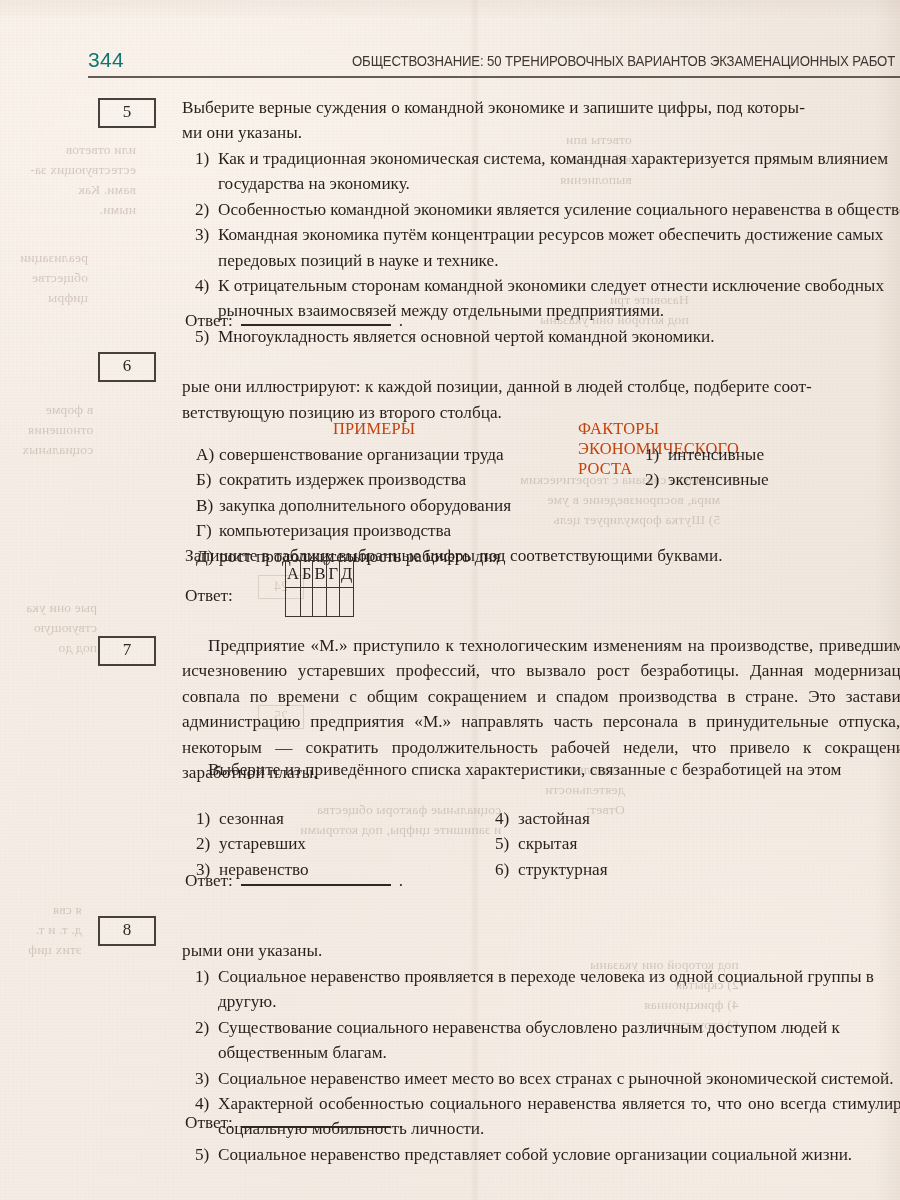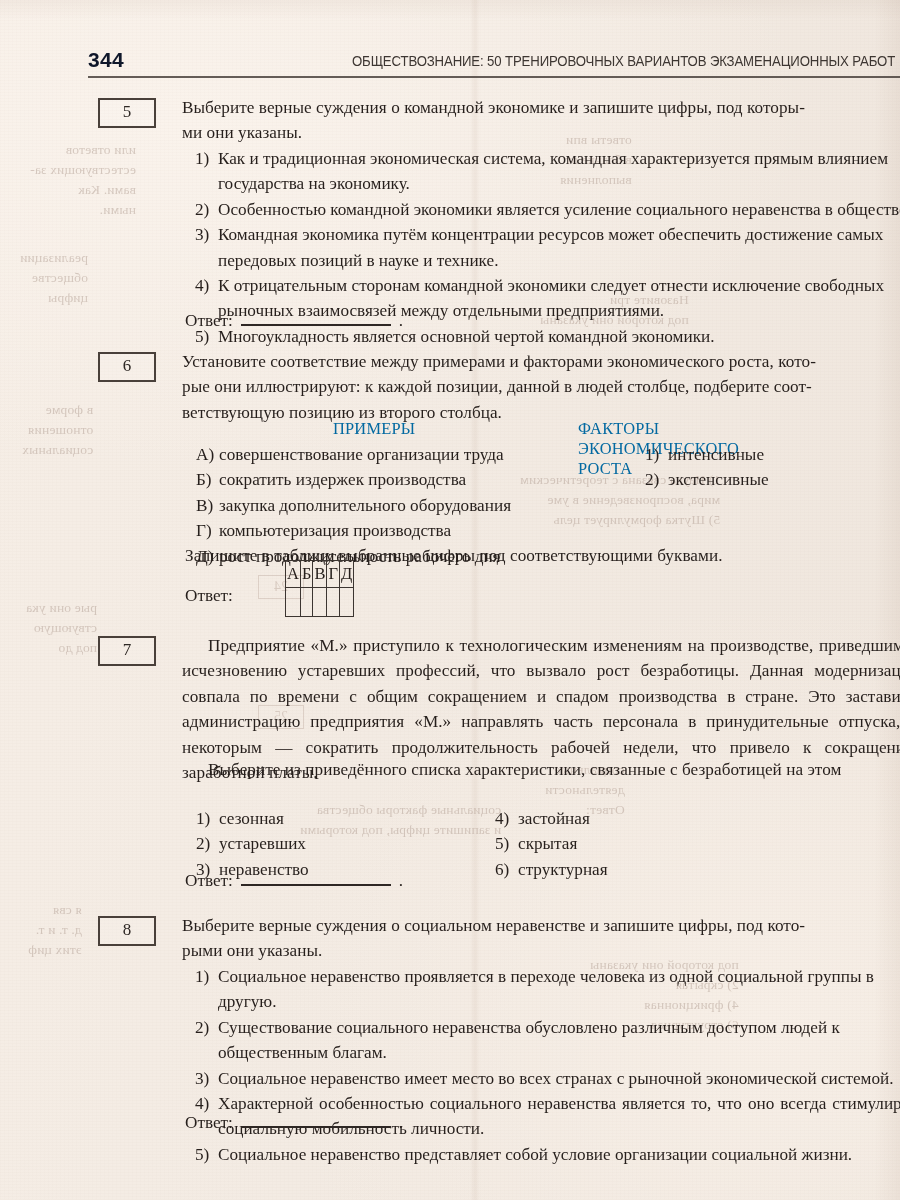--- a/index.html
+++ b/index.html
@@ -83,23 +83,22 @@
     position: absolute;
     inset: 0;
     z-index: 5;
   }
 
   .page-number {
     position: absolute;
     left: 88px; top: 48px;
     font-family: "Liberation Sans", sans-serif;
     font-size: 21px;
-    color: #0f172a;
+    color: #0f766e;
     letter-spacing: .3px;
-    font-weight: bold;
   }
   .running-head {
     position: absolute;
     left: 352px; top: 53px;
     width: 620px;
     font-family: "Liberation Sans", sans-serif;
     font-size: 14.2px;
     letter-spacing: -0.15px;
     color: #3d3632;
     transform: scaleX(.93);
@@ -165,21 +164,21 @@
     width: 150px; height: 2px;
     background: #2e2724;
     margin-bottom: 5px;
   }
   .answer-line .dot { margin-left: 8px; margin-bottom: 0px; }
 
   
   .col-head {
     position: absolute;
     font-size: 16.4px;
-    color: #0369a1;
+    color: #c2410c;
     letter-spacing: .2px;
   }
 
   
   .ans-table-wrap { position: absolute; }
   .ans-table {
     border-collapse: collapse;
     table-layout: fixed;
   }
   .ans-table td {
@@ -289,21 +288,20 @@
       <span class="lbl">Ответ:</span>
       <span class="rule"></span>
       <span class="dot">.</span>
     </div>
   </div>
 
   <div class="qblock">
     <div class="qnum" style="left:98px; top:352px;">6</div>
 
     <div class="qtext" style="left:182px; top:349px; width:736px;">
-      <span>Установите соответствие между примерами и факторами экономического роста, кото-</span>
       <br>
       <span>рые они иллюстрируют: к каждой позиции, данной в людей столбце, подберите соот-</span>
       <br>
       <span>ветствующую позицию из второго столбца.</span>
     </div>
 
     <div class="col-head" style="left:333px; top:419px;">ПРИМЕРЫ</div>
     <div class="col-head" style="left:578px; top:419px;">ФАКТОРЫ ЭКОНОМИЧЕСКОГО РОСТА</div>
 
     <div class="optlist" style="left:196px; top:442px; width:360px;">
@@ -410,21 +408,20 @@
       <span class="lbl">Ответ:</span>
       <span class="rule"></span>
       <span class="dot">.</span>
     </div>
   </div>
 
   <div class="qblock">
     <div class="qnum" style="left:98px; top:916px;">8</div>
 
     <div class="qtext" style="left:182px; top:913px; width:736px;">
-      <span>Выберите верные суждения о социальном неравенстве и запишите цифры, под кото-</span>
       <br>
       <span>рыми они указаны.</span>
     </div>
 
     <div class="optlist" style="left:195px; top:964px; width:730px;">
       <div class="opt">
         <span class="marker">1)</span>
         <span class="otext">Социальное неравенство проявляется в переходе человека из одной социальной группы в другую.</span>
       </div>
       <div class="opt">

